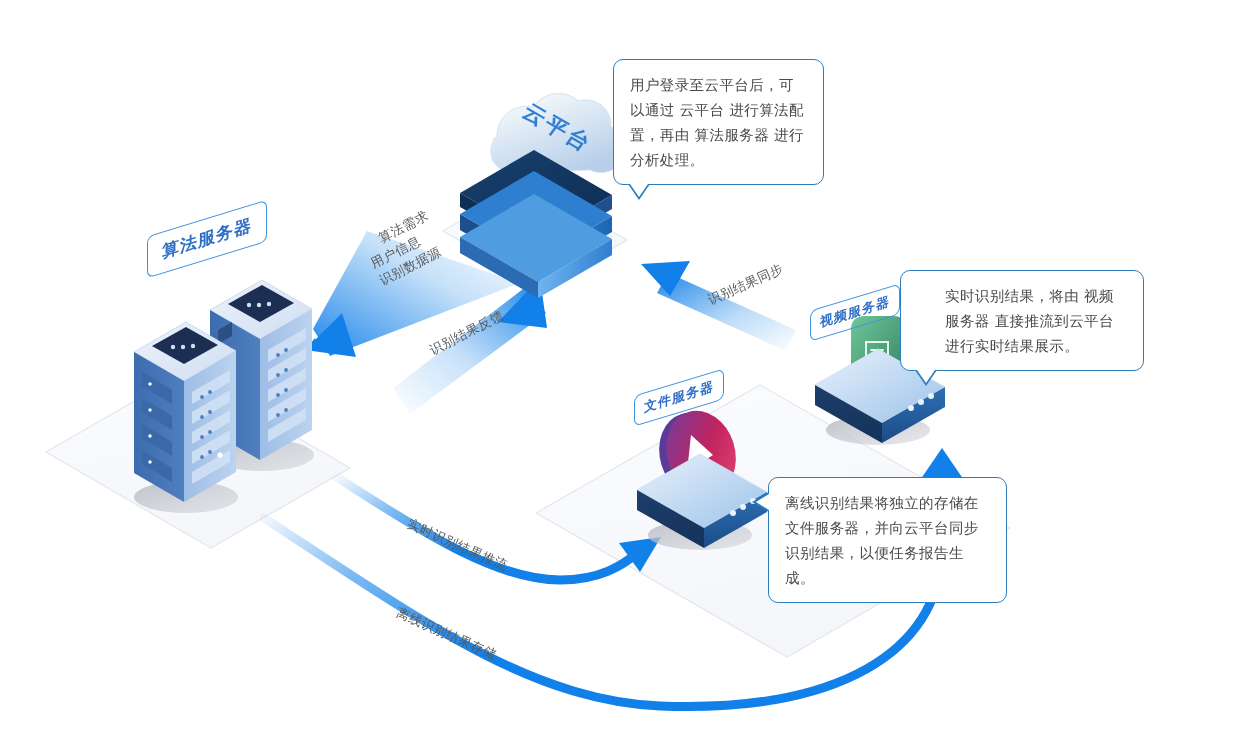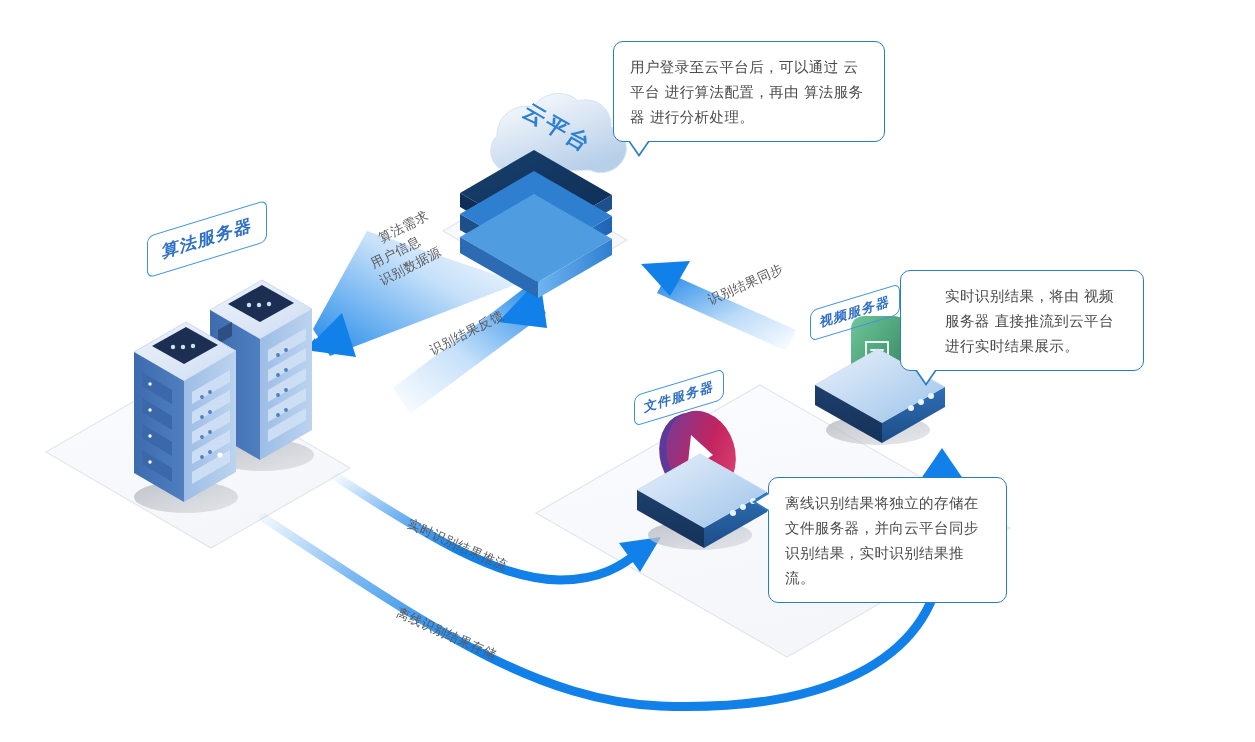--- a/index.html
+++ b/index.html
@@ -392,31 +392,31 @@
   </div>
 
   <div class="edge-label" style="left:403px;top:489px;transform:rotate(24deg);transform-origin:left top;">
     <span>实时识别结果推流</span>
   </div>
 
   <div class="edge-label" style="left:392px;top:578px;transform:rotate(24deg);transform-origin:left top;">
     <span>离线识别结果存储</span>
   </div>
 
-  <div class="callout" style="left:613px;top:41px;width:272px;">
+  <div class="callout" style="left:613px;top:59px;width:211px;">
     <span>用户登录至云平台后，可以通过 云平台 进行算法配置，再由 算法服务器 进行分析处理。</span>
     <span class="tail" style="left:14px;bottom:-16px;border-left:11px solid transparent;border-right:11px solid transparent;border-top:16px solid #2a7ec0;"></span>
     <span class="tailfill" style="left:16px;bottom:-13px;border-left:9px solid transparent;border-right:9px solid transparent;border-top:13px solid #ffffff;"></span>
   </div>
 
   <div class="callout" style="left:900px;top:270px;width:244px;padding-left:44px;">
     <span>实时识别结果，将由 视频服务器 直接推流到云平台进行实时结果展示。</span>
     <span class="tail" style="left:14px;bottom:-16px;border-left:11px solid transparent;border-right:11px solid transparent;border-top:16px solid #2a7ec0;"></span>
     <span class="tailfill" style="left:16px;bottom:-13px;border-left:9px solid transparent;border-right:9px solid transparent;border-top:13px solid #ffffff;"></span>
   </div>
 
   <div class="callout" style="left:768px;top:477px;width:239px;">
-    <span>离线识别结果将独立的存储在文件服务器，并向云平台同步识别结果，实时识别结果推流。</span>
+    <span>离线识别结果将独立的存储在文件服务器，并向云平台同步识别结果，以便任务报告生成。</span>
     <span class="tail" style="left:-17px;top:14px;border-top:10px solid transparent;border-bottom:10px solid transparent;border-right:17px solid #2a7ec0;"></span>
     <span class="tailfill" style="left:-13px;top:16px;border-top:8px solid transparent;border-bottom:8px solid transparent;border-right:13px solid #ffffff;"></span>
   </div>
 
 </div>
 
 </body></html>

